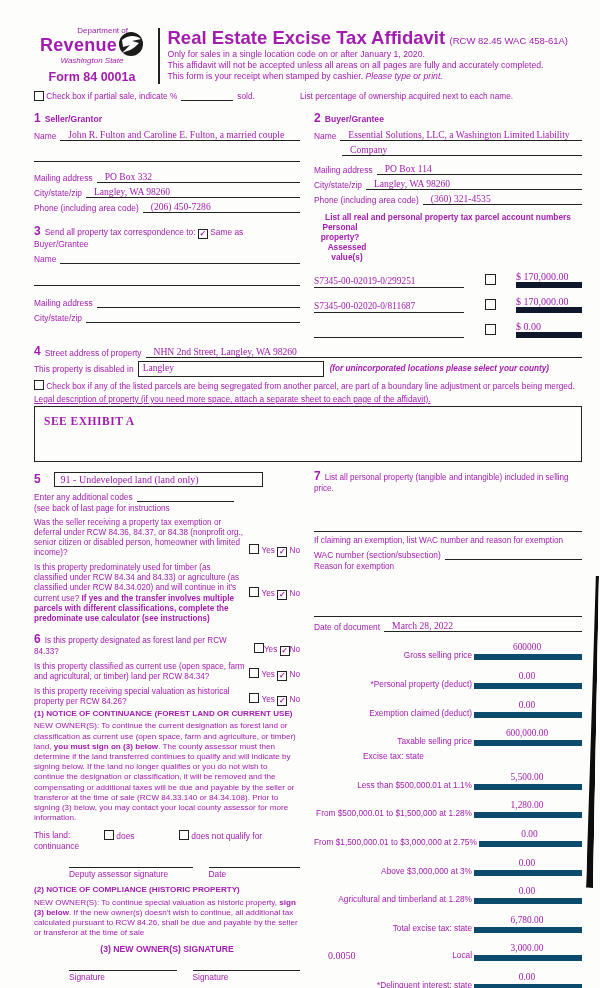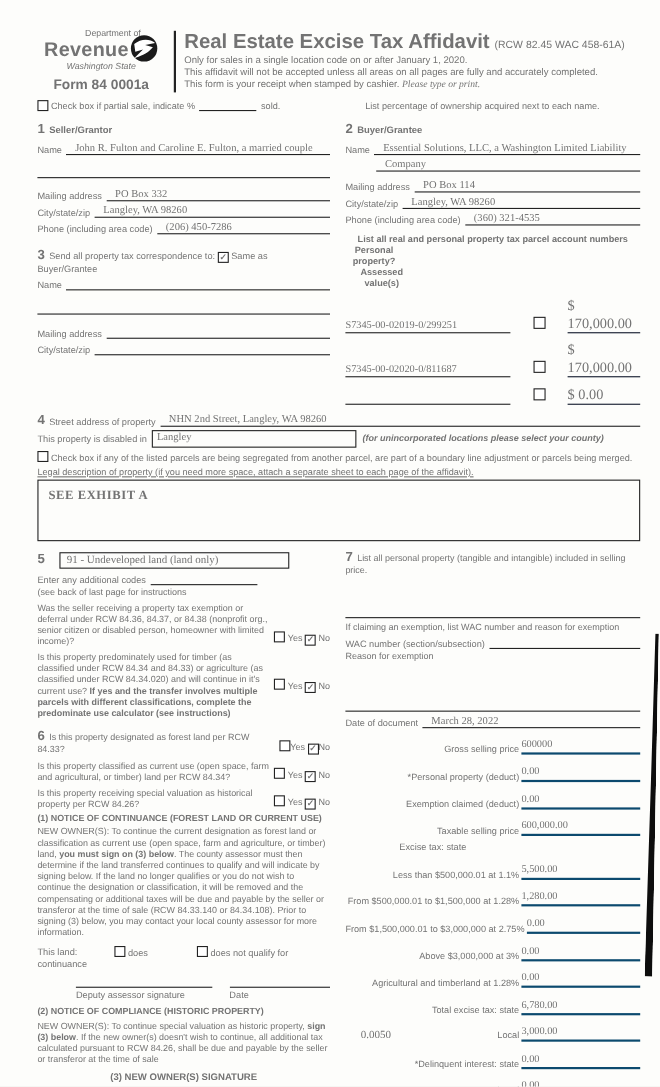--- a/index.html
+++ b/index.html
@@ -1,60 +1,60 @@
 <!DOCTYPE html>
 <html><head>
 <meta charset="utf-8">
 <style>
   html,body{margin:0;padding:0;background:#e9e9e7;}
   .page{width:600px;height:988px;background:#fdfdfb;position:relative;overflow:hidden;
-        font-family:"Liberation Sans",sans-serif;color:#737373;
+        font-family:"Liberation Sans",sans-serif;color:#a21caf;
         padding:26px 18px 0 34px;box-sizing:border-box;}
   
   .hdr{display:flex;}
   .logo{width:116px;flex:none;}
   .dept{font-size:8px;text-align:right;padding-right:22px;}
   .revrow{position:relative;text-align:left;padding-left:6px;}
   .rev{font-weight:bold;font-size:18px;letter-spacing:.3px;}
   .logomark{position:absolute;right:6px;top:-4px;}
   .wstate{font-size:8px;font-style:italic;text-align:center;}
   .formnum{font-weight:bold;font-size:12.5px;margin-top:5px;text-align:center;}
   .vline{width:1.5px;background:#222;margin:2px 8px 0 8px;flex:none;}
   .titleblk{flex:1;padding-top:1px;}
   .title{font-size:18.5px;font-weight:bold;}
   .titleref{font-size:9.5px;}
   .sub{font-size:8.7px;line-height:1.28;}
-  .it{font-style:italic;font-family:Liberation Serif, serif;}
+  .it{font-style:italic;}
   
   .b{font-weight:bold;}
   .cb{display:inline-block;width:8px;height:8px;border:1.1px solid #222;text-align:center;
       line-height:8px;font-size:8px;font-weight:bold;vertical-align:-1px;background:#fff;flex:none;}
   .fl{display:flex;align-items:flex-end;margin-top:3px;font-size:8.4px;}
   .lbl{margin-right:4px;white-space:nowrap;}
   .fill{flex:1;border-bottom:1px solid #222;min-height:11px;display:flex;align-items:flex-end;}
   .tval{font-family:"Liberation Serif",serif;font-size:9.6px;padding-left:8px;white-space:nowrap;text-align:center;}
   .secnum{font-size:12px;font-weight:bold;margin-right:4px;}
   .sectitle{font-weight:bold;font-size:8.6px;}
   .sechead{margin-top:7px;}
   
   .cols{display:flex;}
   .colL{width:266px;flex:none;}
   .colR{flex:1;padding-left:14px;}
   
-  .partial{display:flex;margin-top:7px;font-size:8.3px;align-items:center;gap:32px;}
+  .partial{display:flex;margin-top:7px;font-size:8.3px;align-items:center;}
   .shortline{width:52px;border-bottom:1px solid #222;margin:0 4px;}
   .partialL{width:266px;flex:none;display:flex;align-items:flex-end;}
   
   .phead{display:flex;font-size:8.3px;font-weight:bold;text-align:center;margin-top:8px;line-height:1.2;flex-direction:column;}
   .pc1{flex:1;} .pc2{width:52px;flex:none;} .pc3{width:66px;flex:none;}
   .prow{display:flex;align-items:flex-end;margin-top:7px;}
   .pnum{flex:1;border-bottom:1px solid #222;font-family:"Liberation Serif",serif;font-size:9.4px;min-height:11px;}
   .pchk{width:52px;flex:none;text-align:center;}
   .pchk .cb{width:9px;height:9px;}
-  .pval{width:66px;flex:none;border-bottom:1px solid #0f172a;font-family:"Liberation Serif",serif;font-size:13px;}
+  .pval{width:66px;flex:none;border-bottom:6px solid #0f172a;font-family:"Liberation Serif",serif;font-size:10px;}
   
   .locrow{display:flex;align-items:center;margin-top:3px;font-size:8.4px;}
   .locbox{border:1.3px solid #222;width:176px;height:14px;font-family:"Liberation Serif",serif;
           font-size:9.6px;padding:0 4px;margin:0 6px 0 4px;}
   .locnote{font-style:italic;font-weight:bold;font-size:8.2px;}
   .smalltxt{font-size:8.3px;margin-top:3px;}
   .legalbox{border:1.6px solid #222;height:46px;margin-top:2px;padding:4px 9px;}
   .legalval{font-family:"Liberation Serif",serif;font-weight:bold;font-size:11.5px;letter-spacing:.5px;}
   
   .codebox{border:1.3px solid #222;display:inline-block;padding:1px 6px;font-family:"Liberation Serif",serif;font-size:10px;min-width:195px;}
@@ -68,21 +68,21 @@
   .sigrow{display:flex;margin-top:16px;margin-left:35px;}
   .sigcell{flex:1;margin-right:16px;}
   .sigcell:last-child{margin-right:0;}
   .sline{border-top:1px solid #222;font-size:8.4px;padding-top:1px;}
   .center{text-align:center;}
   
   .mrow{display:flex;align-items:flex-end;margin-top:4.6px;}
   .mlabel{flex:0 0 auto;min-width:158px;text-align:right;white-space:nowrap;font-size:8.3px;padding-right:2px;}
   .mlabelflex{display:flex;justify-content:space-between;}
   .mprefix{font-family:"Liberation Serif",serif;font-size:10px;padding-left:14px;}
-  .mline{flex:1;border-bottom:2px solid #0c4a6e;text-align:left;min-height:11px;}
+  .mline{flex:1;border-bottom:6px solid #0c4a6e;text-align:center;min-height:11px;}
   .mval{font-family:"Liberation Serif",serif;font-size:9.4px;padding-right:2px;}
   .exhead{font-size:8.4px;text-align:right;margin:5px 158px 0 0;}
   .scanbar{position:absolute;right:1px;top:576px;width:7px;height:312px;background:#0d0d0d;
            transform:rotate(1.1deg);transform-origin:top right;
            clip-path:polygon(55% 0,100% 0,100% 100%,0 100%,35% 40%);}
 </style>
 </head>
 <body>
 
 <div class="page">

